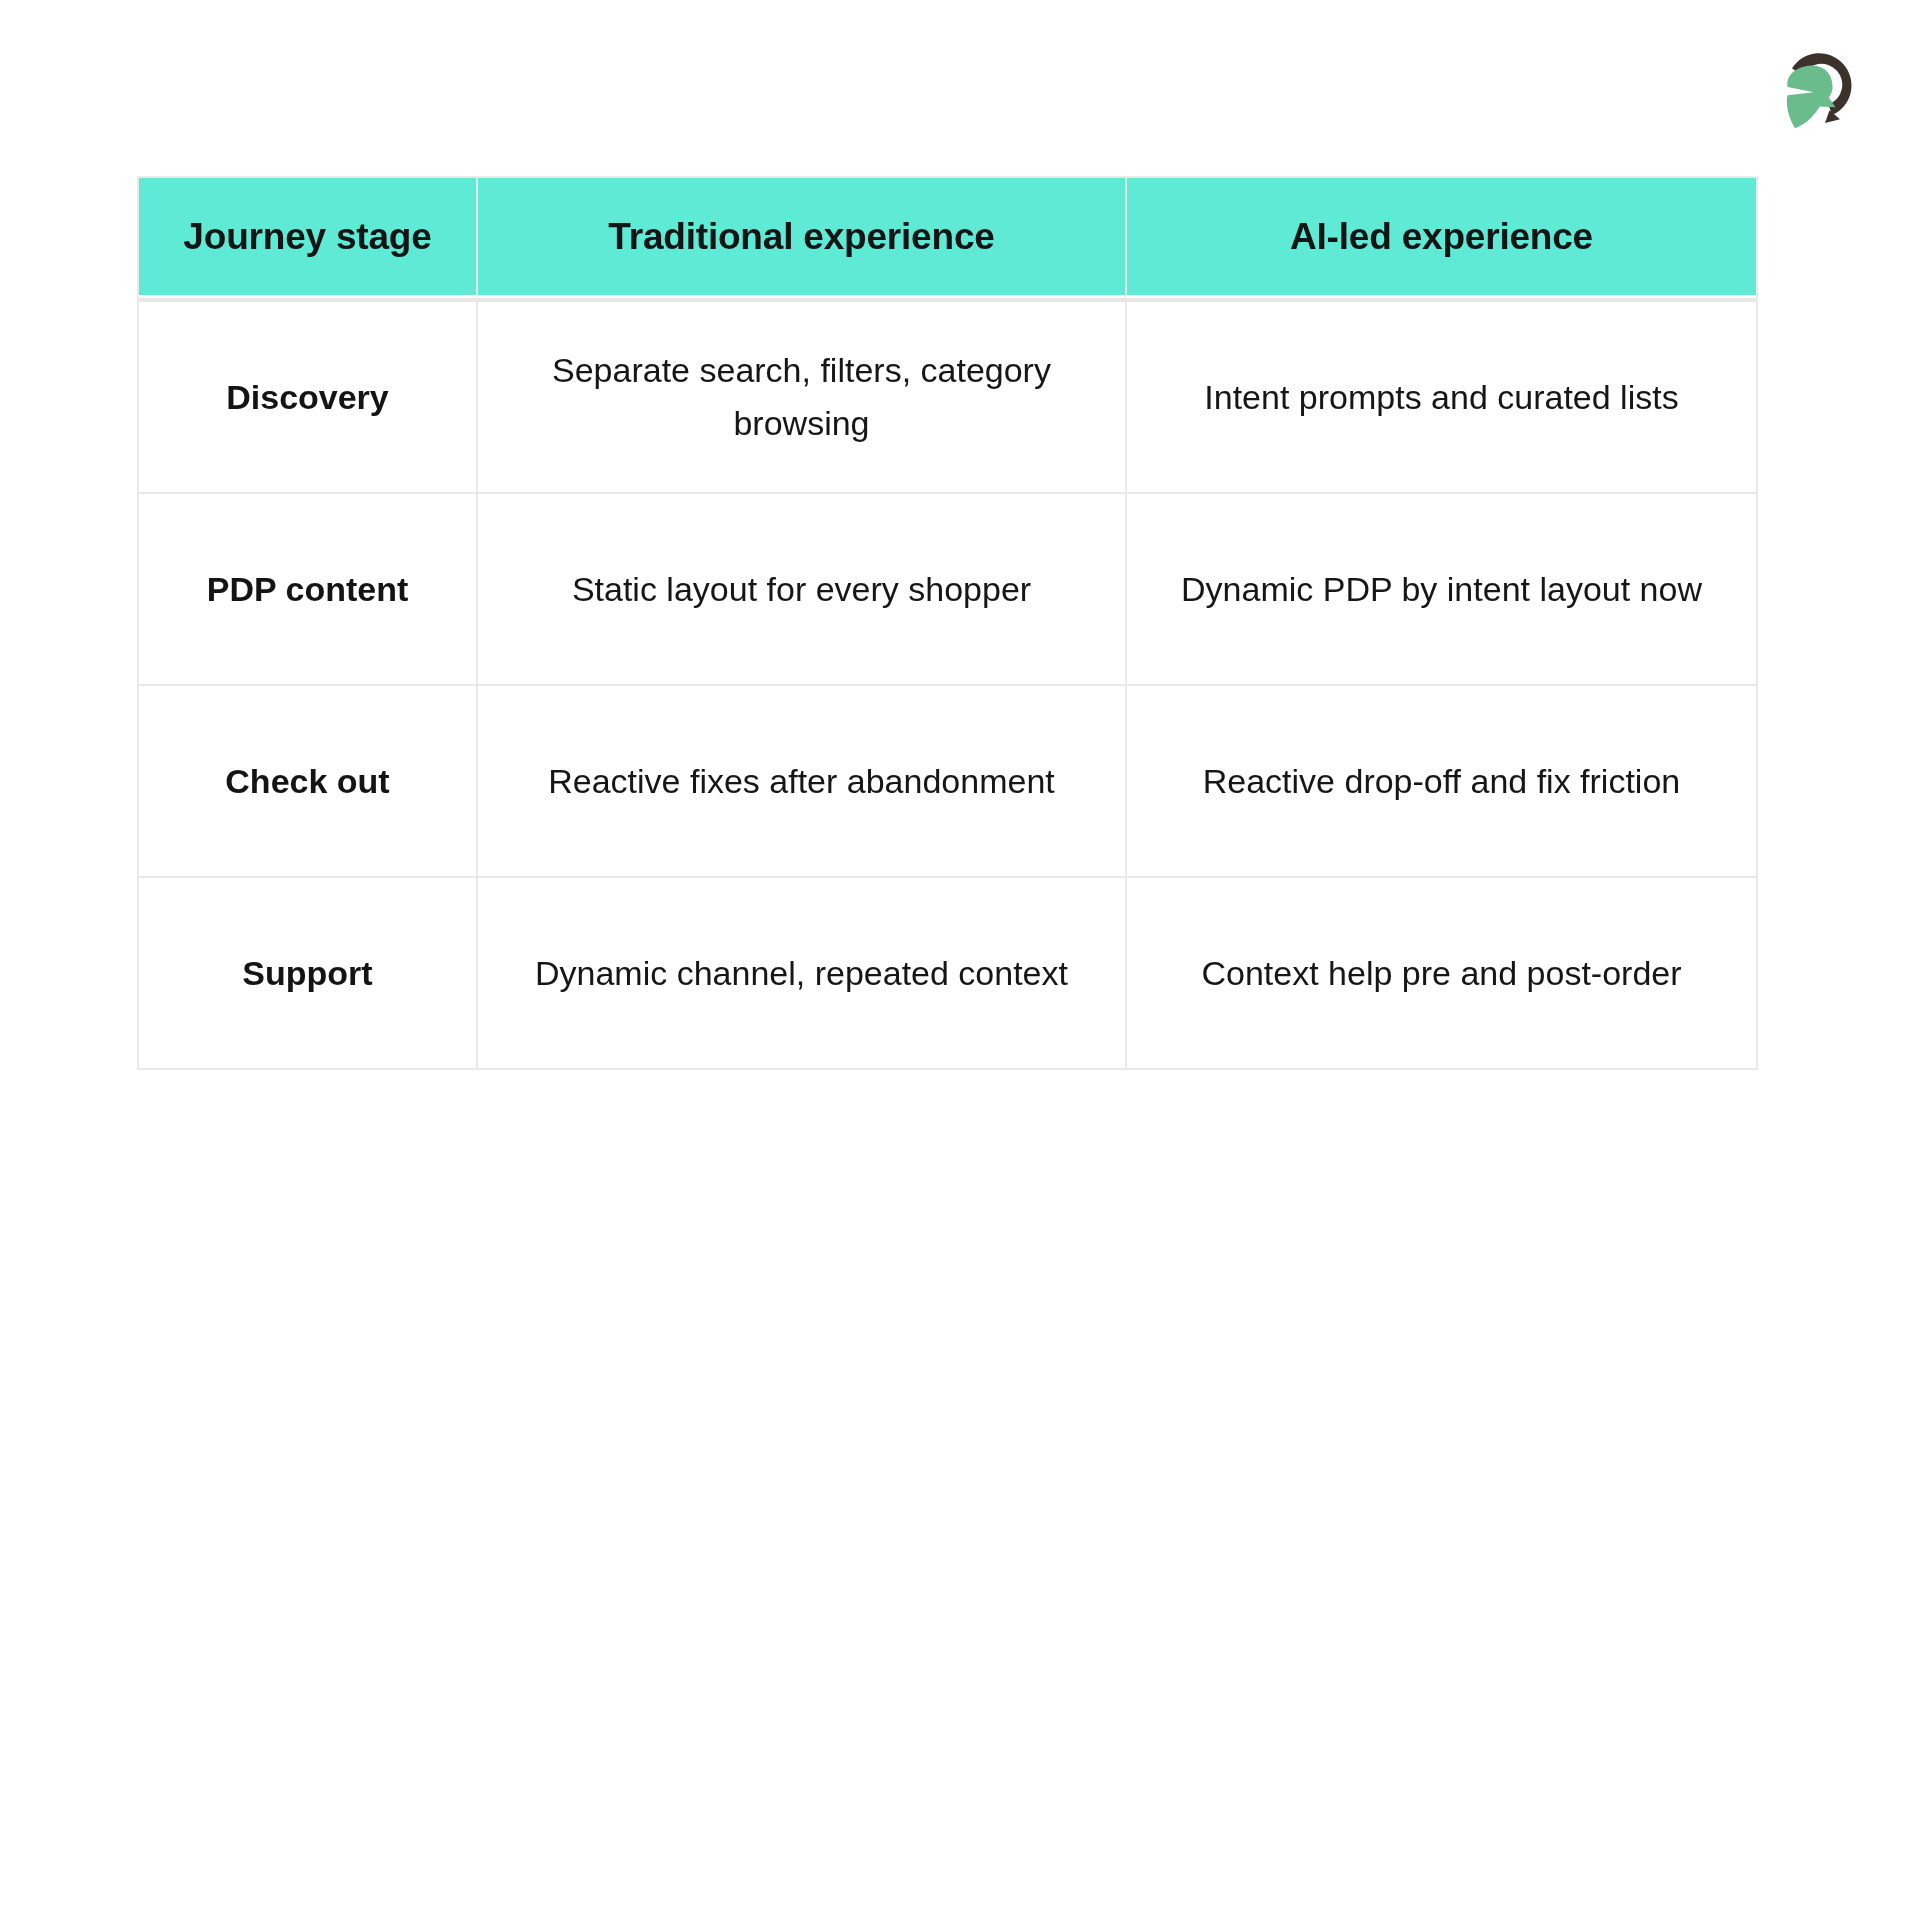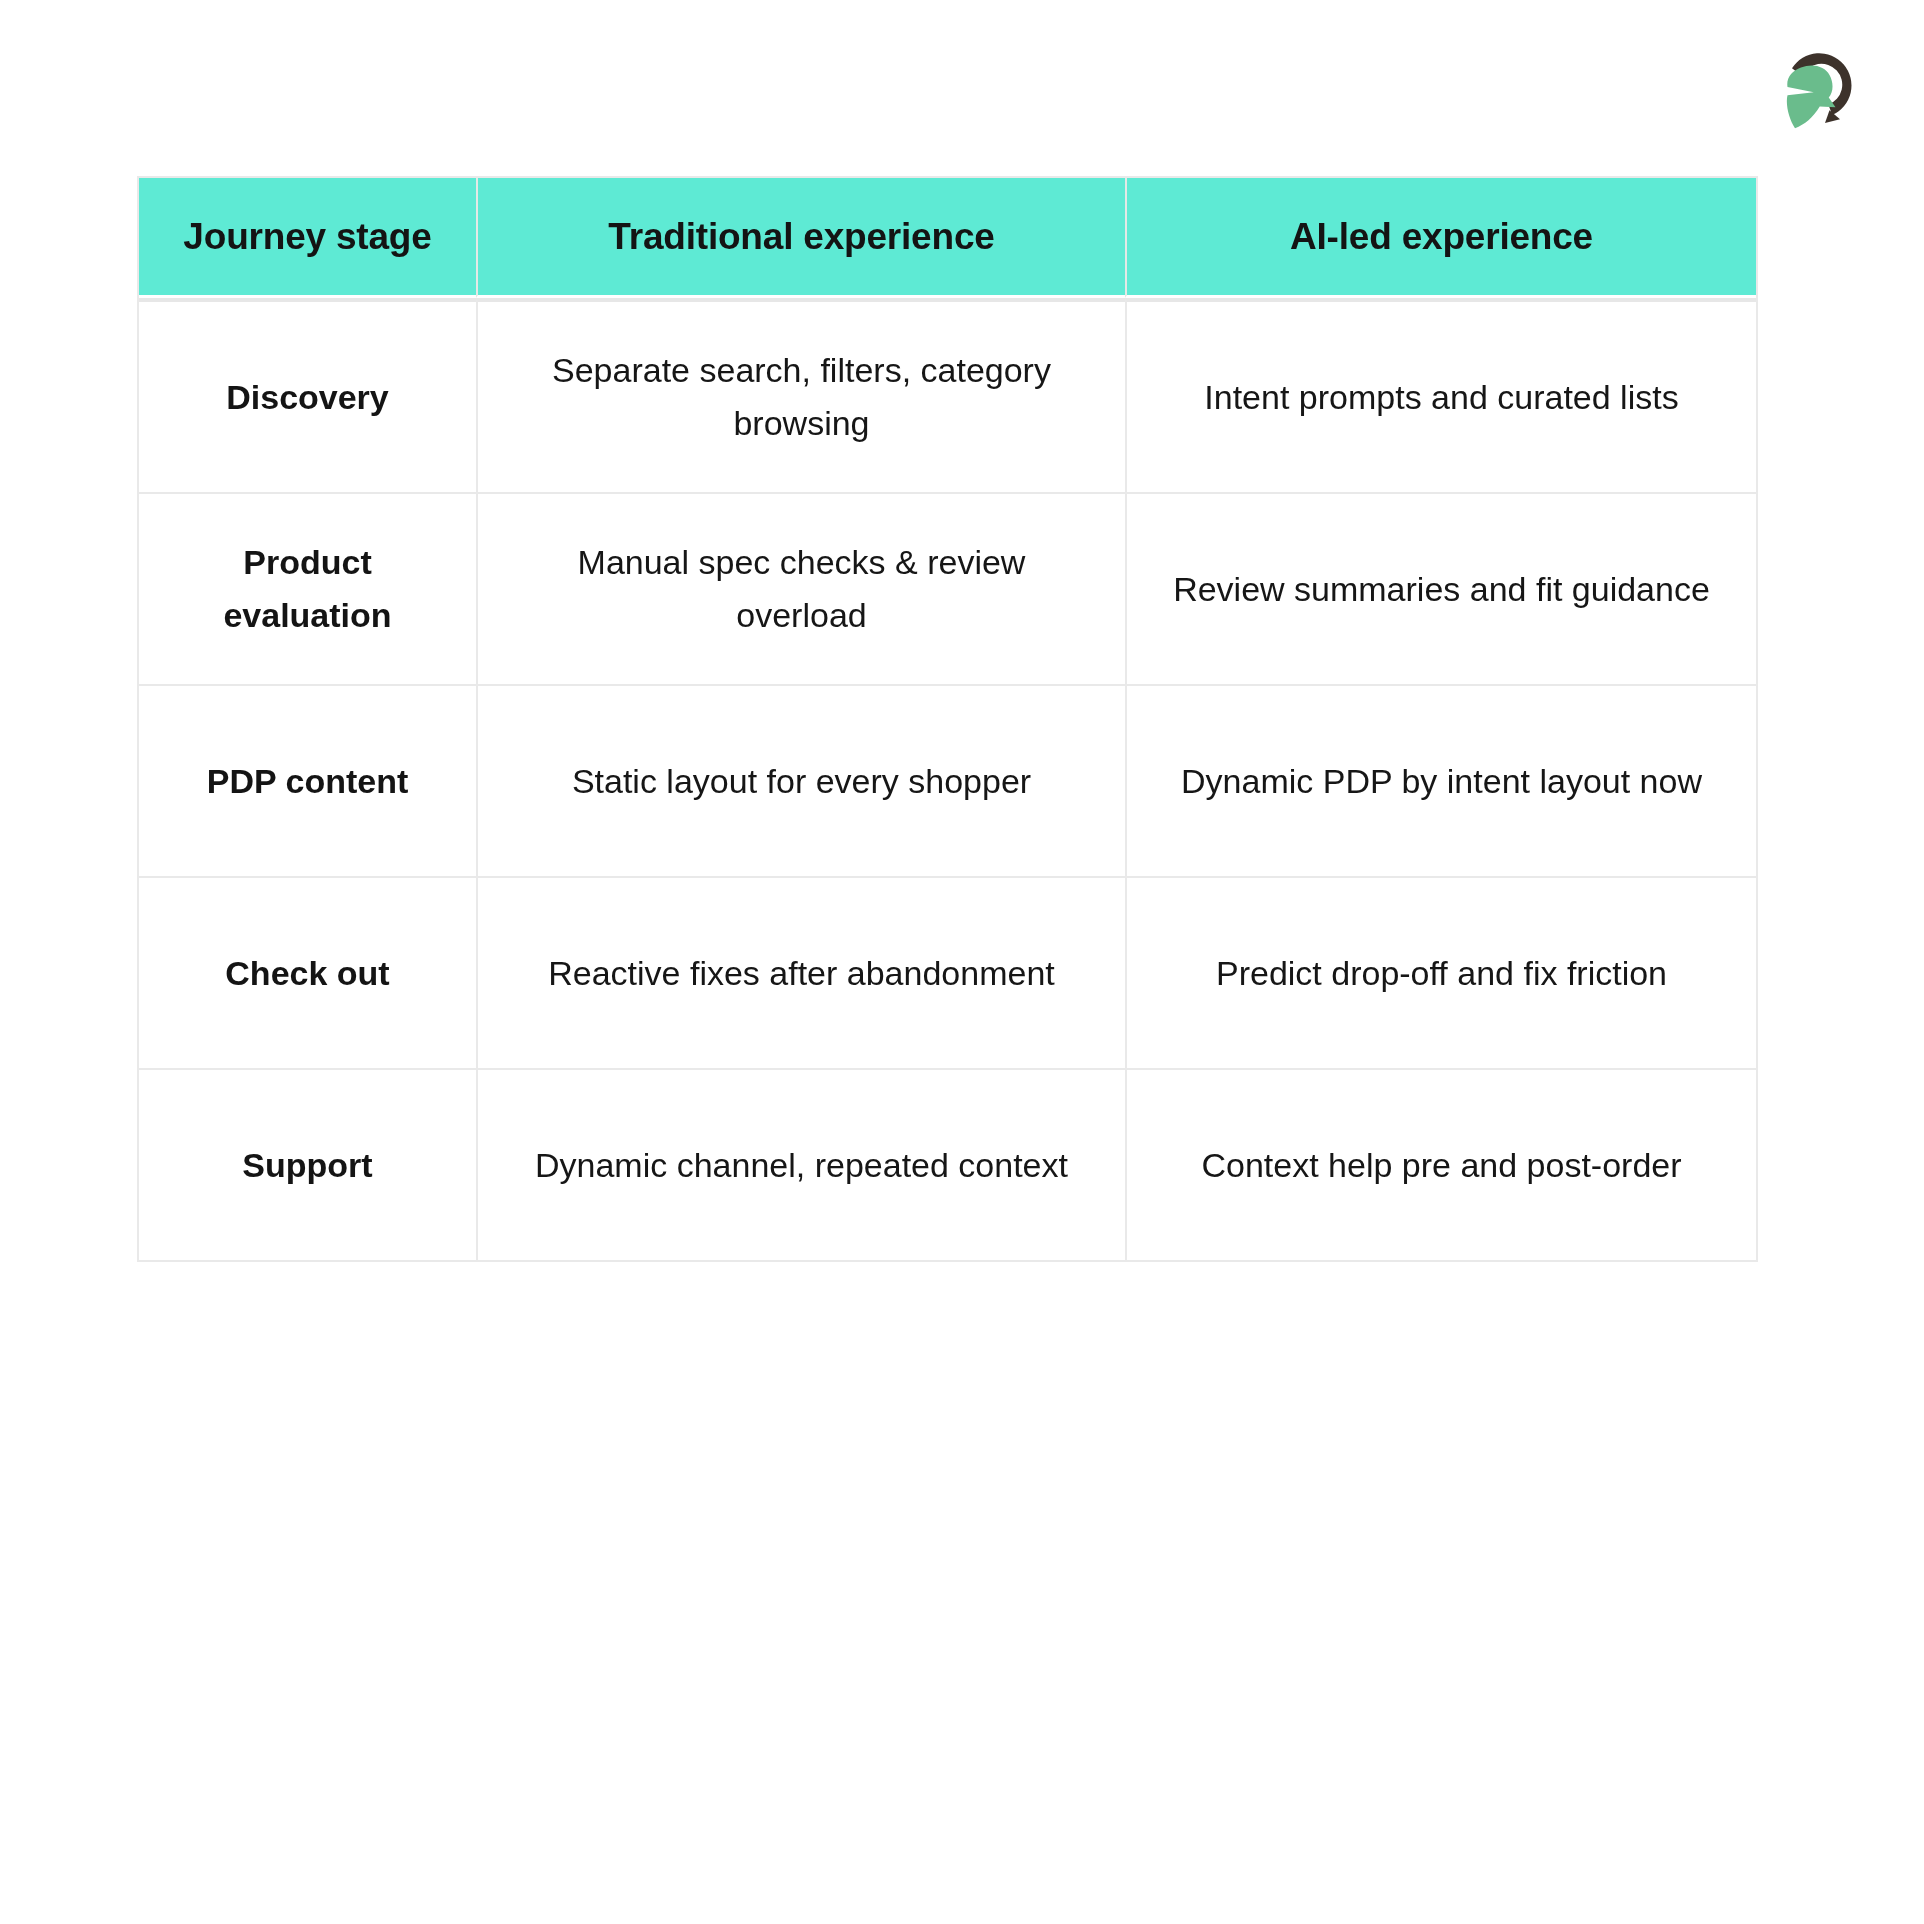--- a/index.html
+++ b/index.html
@@ -119,33 +119,28 @@
         <th>AI-led experience</th>
       </tr>
     </thead>
     <tbody>
       <tr>
         <td class="stage">Discovery</td>
         <td>Separate search, filters, category browsing</td>
         <td>Intent prompts and curated lists</td>
       </tr>
       <tr>
-        <td class="stage">Product evaluation</td>
-        <td>Manual spec checks &amp; review overload</td>
-        <td>Review summaries and fit guidance</td>
-      </tr>
-      <tr>
         <td class="stage">PDP content</td>
         <td>Static layout for every shopper</td>
         <td>Dynamic PDP by intent layout now</td>
       </tr>
       <tr>
         <td class="stage">Check out</td>
         <td>Reactive fixes after abandonment</td>
-        <td>Predict drop-off and fix friction</td>
+        <td>Reactive drop-off and fix friction</td>
       </tr>
       <tr>
         <td class="stage">Support</td>
         <td>Dynamic channel, repeated context</td>
         <td>Context help pre and post-order</td>
       </tr>
     </tbody>
   </table>
 
 </div>

